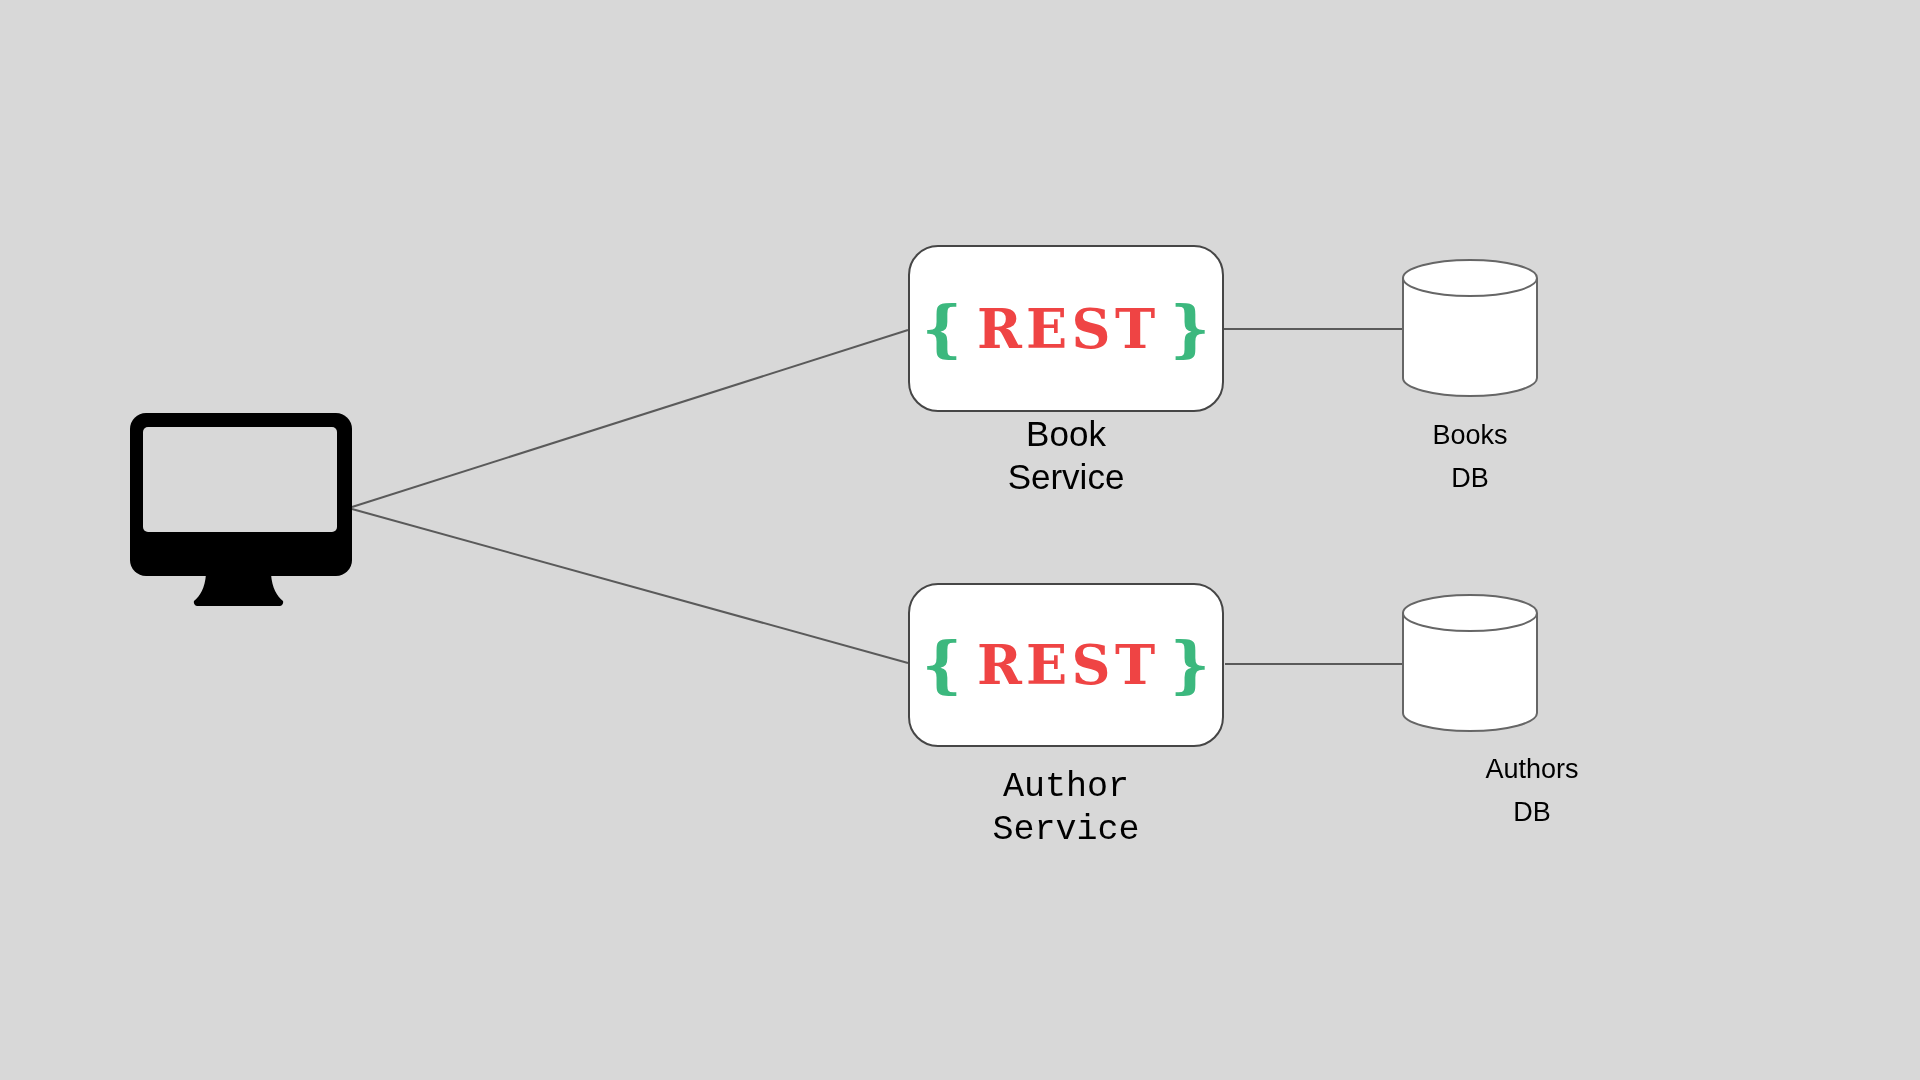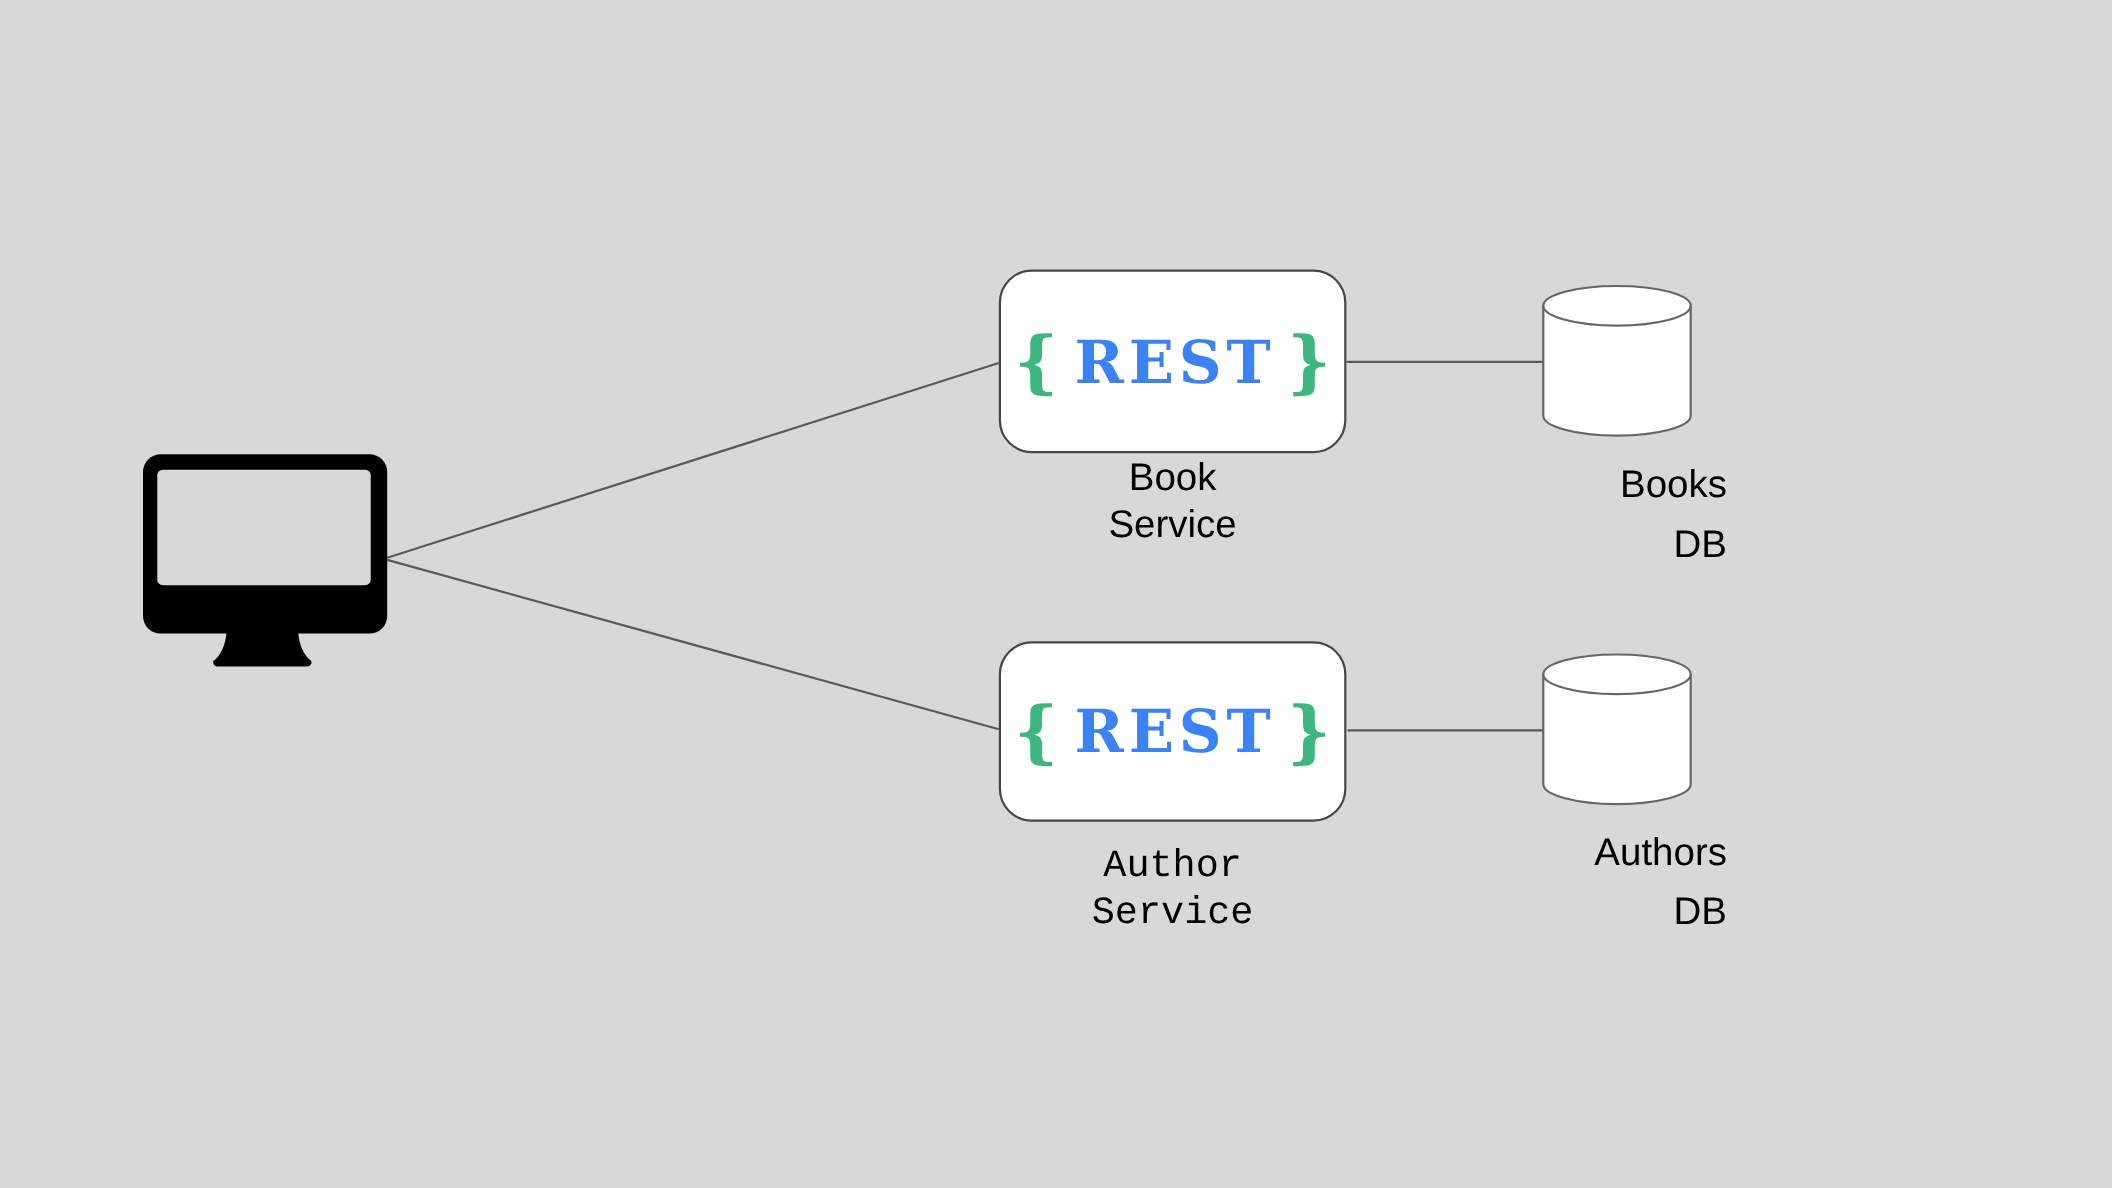--- a/index.html
+++ b/index.html
@@ -35,39 +35,38 @@
     line-height: 1;
     color: #3cb87e;
   }
   .rest-box .rest-word {
     font-family: "DejaVu Serif", serif;
     font-weight: bold;
     font-size: 54px;
     line-height: 1;
     letter-spacing: 0.08em;
     margin-right: -0.08em;
-    color: #3b82f6;
+    color: #ef4444;
   }
 
   .node-label {
     position: absolute;
     color: #000000;
     text-align: center;
     white-space: pre-line;
   }
   .service-label {
     width: 300px;
     font-size: 35px;
     line-height: 43px;
   }
   .db-label {
     width: 200px;
-    font-size: 35px;
-    line-height: 54px;
-    text-align: right;
+    font-size: 27px;
+    line-height: 43px;
   }
   .client-label {
     width: 232px;
     font-size: 38px;
     line-height: 46px;
   }
 </style>
 </head>
 <body>
 
@@ -106,16 +105,16 @@
     <path d="M3,20 L3,120 A67,18 0 0 0 137,120 L137,20" fill="#ffffff" stroke="#666666" stroke-width="2"></path>
     <ellipse cx="70" cy="20" rx="67" ry="18" fill="#ffffff" stroke="#666666" stroke-width="2"></ellipse>
   </svg>
   <div class="node-label db-label" style="left:1370px; top:414px;">Books
 DB</div>
 
   <svg class="layer" style="left:1400px; top:593px;" width="140" height="142" viewBox="0 0 140 142">
     <path d="M3,20 L3,120 A67,18 0 0 0 137,120 L137,20" fill="#ffffff" stroke="#666666" stroke-width="2"></path>
     <ellipse cx="70" cy="20" rx="67" ry="18" fill="#ffffff" stroke="#666666" stroke-width="2"></ellipse>
   </svg>
-  <div class="node-label db-label" style="left:1370px; top:748px;">Authors
+  <div class="node-label db-label" style="left:1432px; top:748px;">Authors
 DB</div>
 
 </div>
 
 </body></html>

